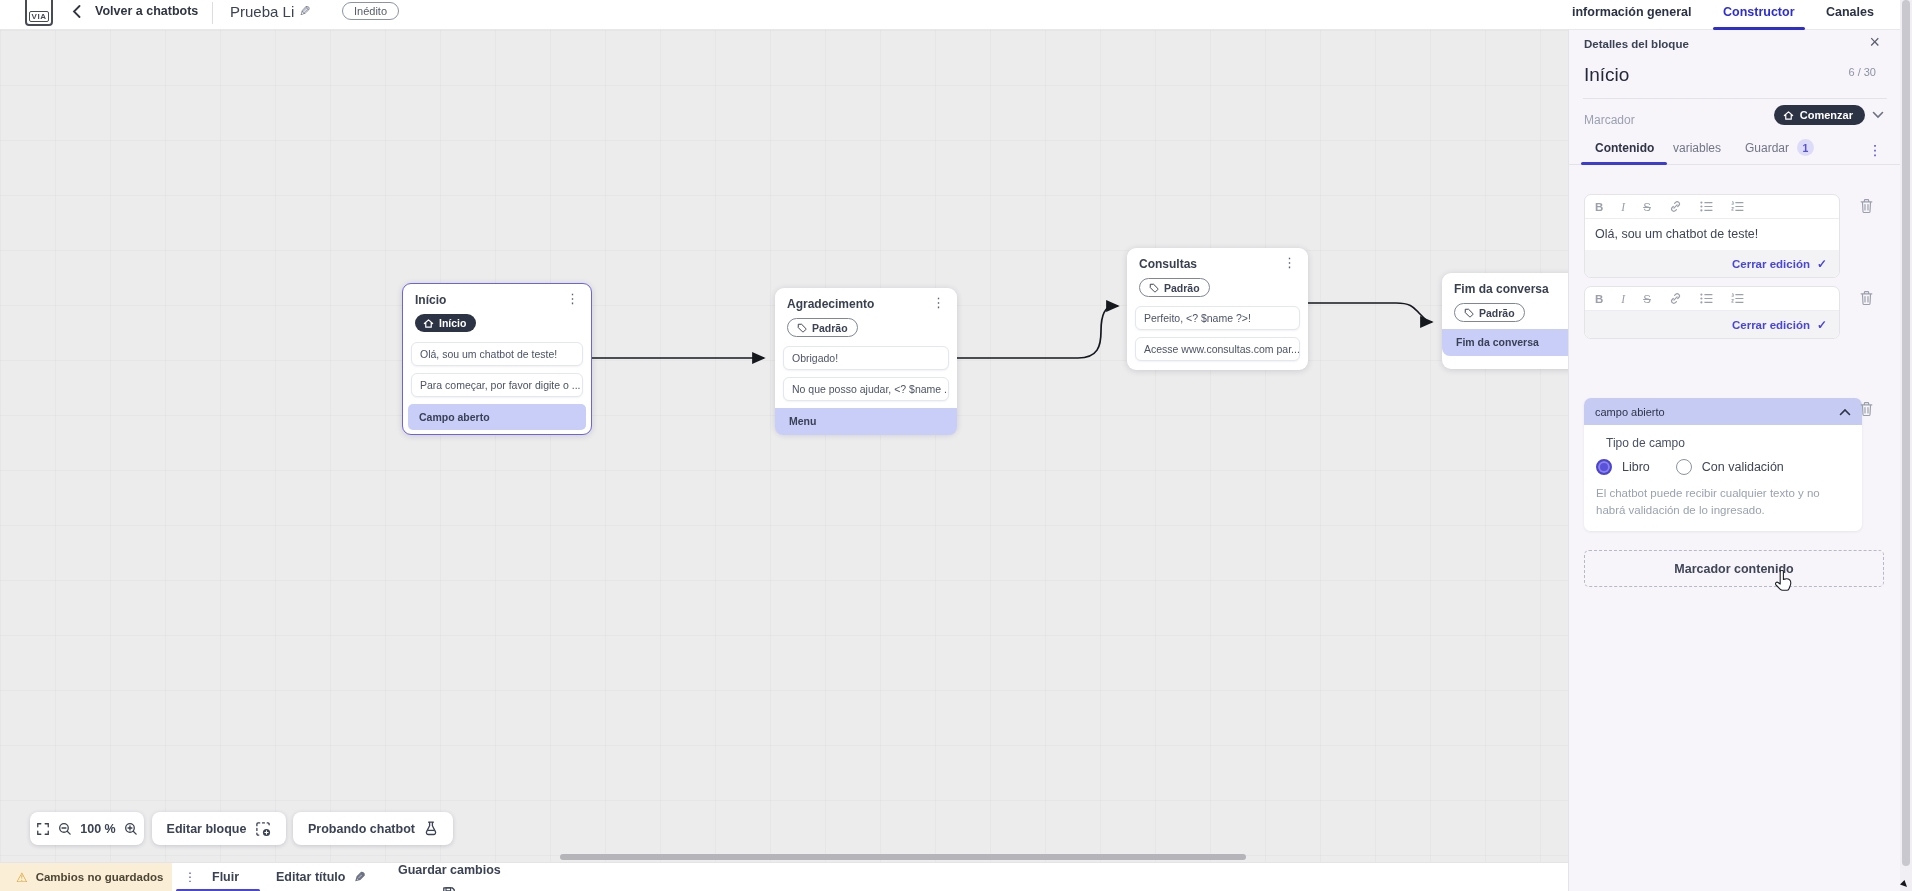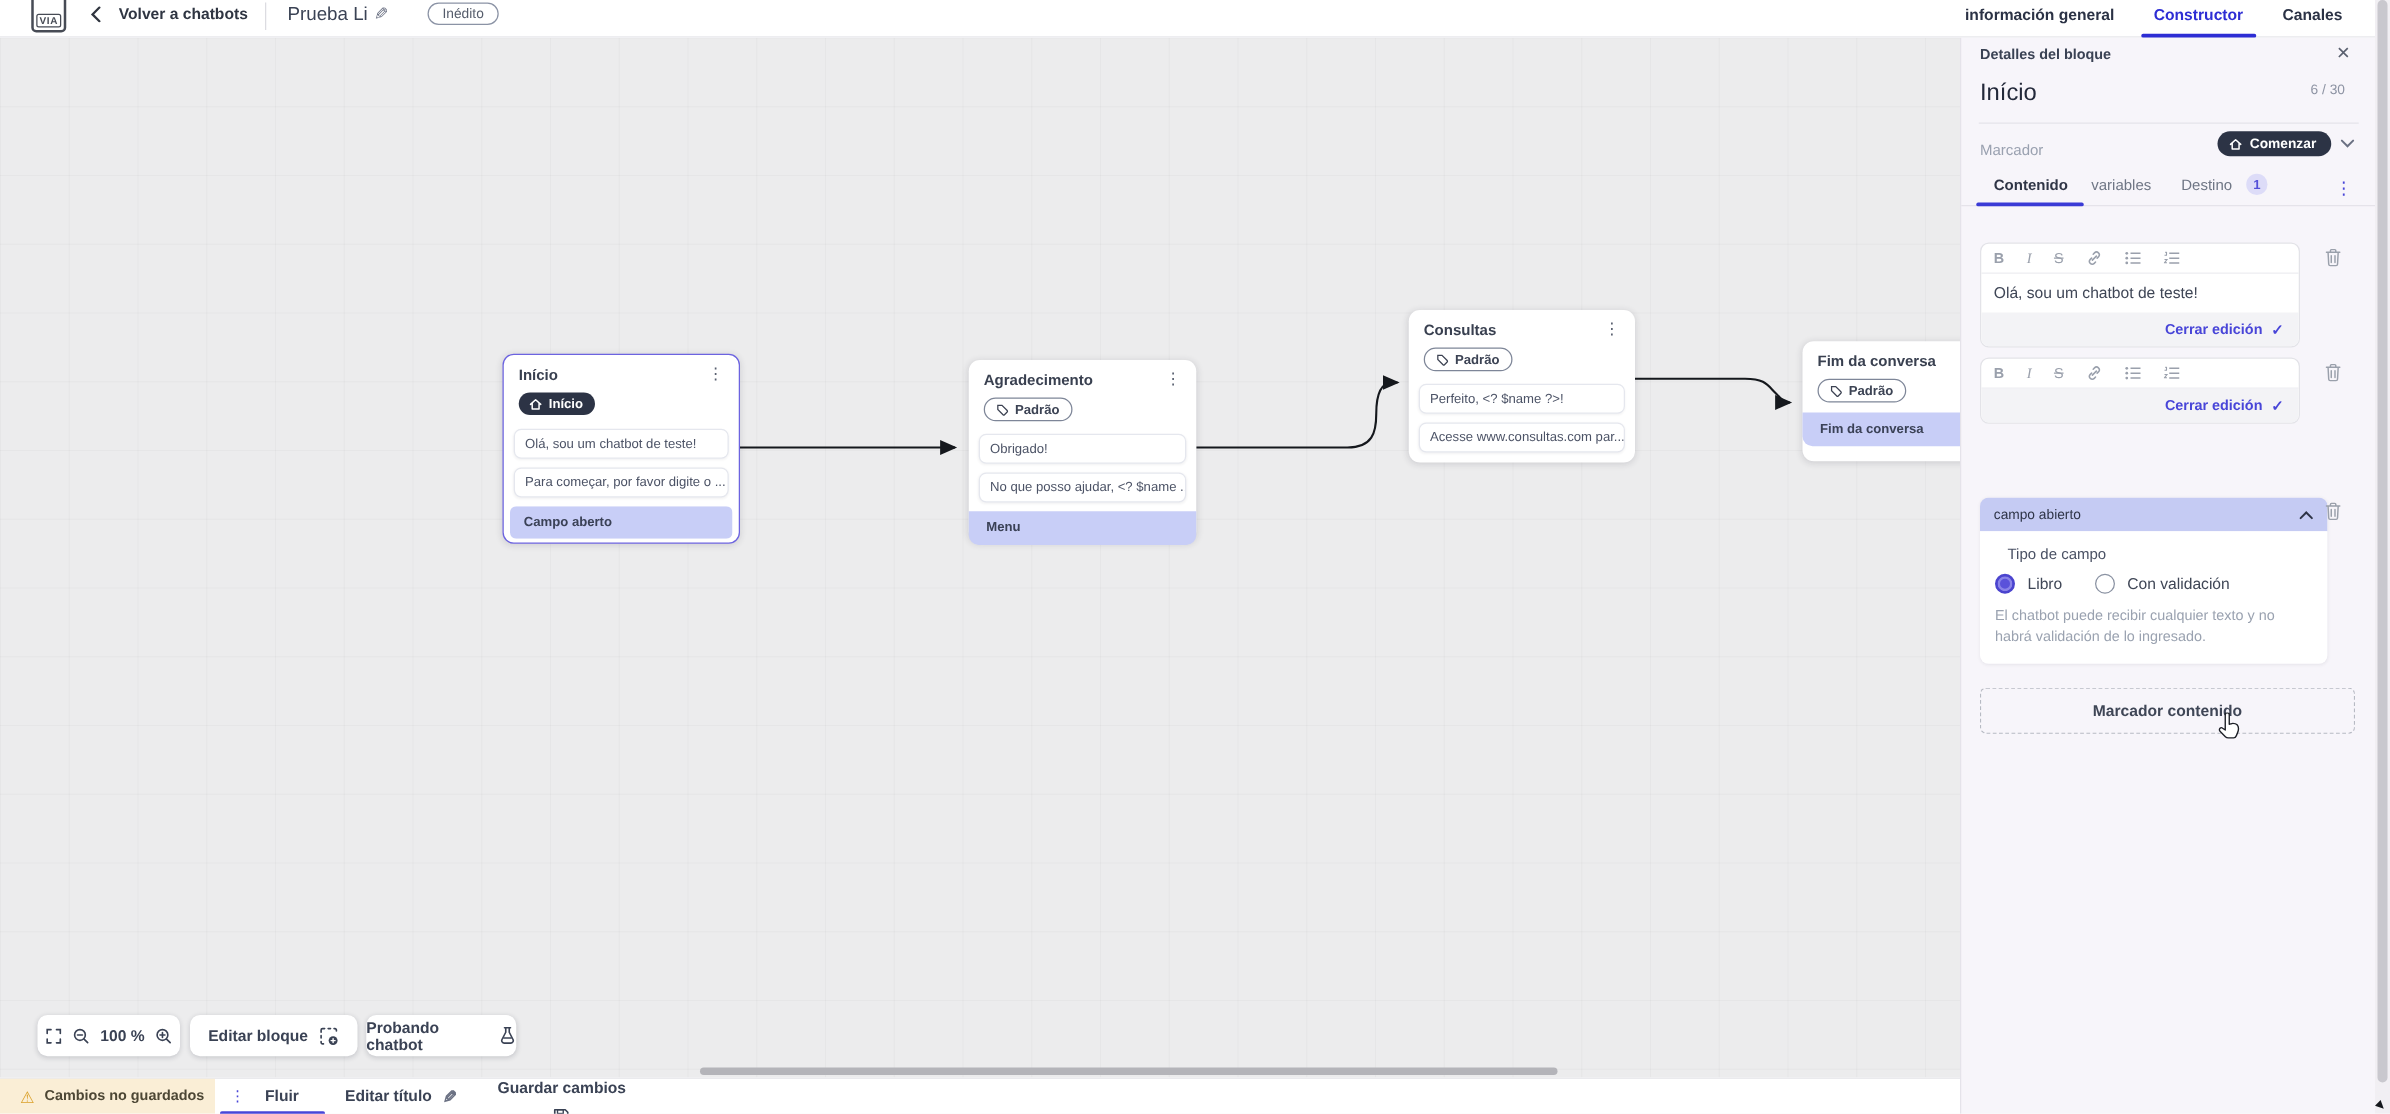--- a/index.html
+++ b/index.html
@@ -40,21 +40,21 @@
   .badge-outline { display:inline-flex; align-items:center; gap:5px; border:1.3px solid #7e8698; border-radius:12px; padding:2.5px 9px; font-size:10.5px; font-weight:700; color:#3c4354; background:#fff; }
   .bcard { margin:0 8px 7px; background:#fff; border:1px solid #e5e7ee; border-radius:6px; padding:5px 8px; font-size:10.5px; color:#4c5366; box-shadow:0 1px 2px rgba(30,35,50,.06); white-space:nowrap; overflow:hidden; cursor:pointer; }
   .bcard.purple { background:#c8cef7; border-color:transparent; color:#3a4156; font-weight:700; box-shadow:none; }
   .bcard.wide { margin:0 5px 5px; padding:6px 10px; border-radius:5px; }
   .bcard.full { margin:0; border:none; border-radius:0 0 8px 8px; padding:7px 10px 8px 14px; }
 
   
   .cv-card { position:absolute; background:#fff; border-radius:8px; box-shadow:0 1px 4px rgba(35,40,55,.18); display:flex; align-items:center; justify-content:center; gap:9px; height:33px; font-size:12.5px; font-weight:700; color:#3a4254; cursor:pointer; }
   .zoombar { left:30px; top:782px; width:114px; gap:8px; }
   .addblock { left:152px; top:782px; width:134px; }
-  .testbot  { left:293px; top:782px; width:120px; }
+  .testbot  { left:293px; top:782px; width:160px; }
   .zoom-level { font-size:12.5px; font-weight:700; color:#3a4254; }
   .icon-btn { display:flex; align-items:center; cursor:pointer; }
 
   .hscroll-thumb { position:absolute; left:560px; top:824px; width:686px; height:6px; border-radius:3px; background:#b4b4b9; cursor:pointer; }
 
   
   .statusbar { position:absolute; left:0; top:862px; width:1568px; height:29px; background:#fff; border-top:1px solid #e4e4e7; z-index:30; }
   .unsaved { position:absolute; left:0; top:0; width:172px; height:28px; background:#faeed6; display:flex; align-items:center; gap:8px; padding-left:16px; }
   .warn { color:#dba22c; font-size:13px; }
   .unsaved-label { font-size:11.5px; font-weight:700; color:#4c4634; }
@@ -316,21 +316,21 @@
         <span>Comenzar</span>
       </span>
       <svg width="12" height="8" viewBox="0 0 12 8">
           <path d="M1.5 1.5 L6 6 L10.5 1.5" stroke="#6b7183" stroke-width="1.6" fill="none" stroke-linecap="round"></path>
         </svg>
     </div>
 
     <div class="p-tabs">
       <span class="p-tab pt0 active">Contenido</span>
       <span class="p-tab pt1">variables</span>
-      <span class="p-tab pt2">Destino</span>
+      <span class="p-tab pt2">Guardar</span>
       <span class="dest-badge">1</span>
       <span class="p-dots">⋮</span>
       <span class="p-tab-underline"></span>
     </div>
 
     <div class="editor" style="top:164px">
       <div class="ed-toolbar">
         <span class="tb b">B</span>
         <span class="tb i">I</span>
         <span class="tb s">S</span>

